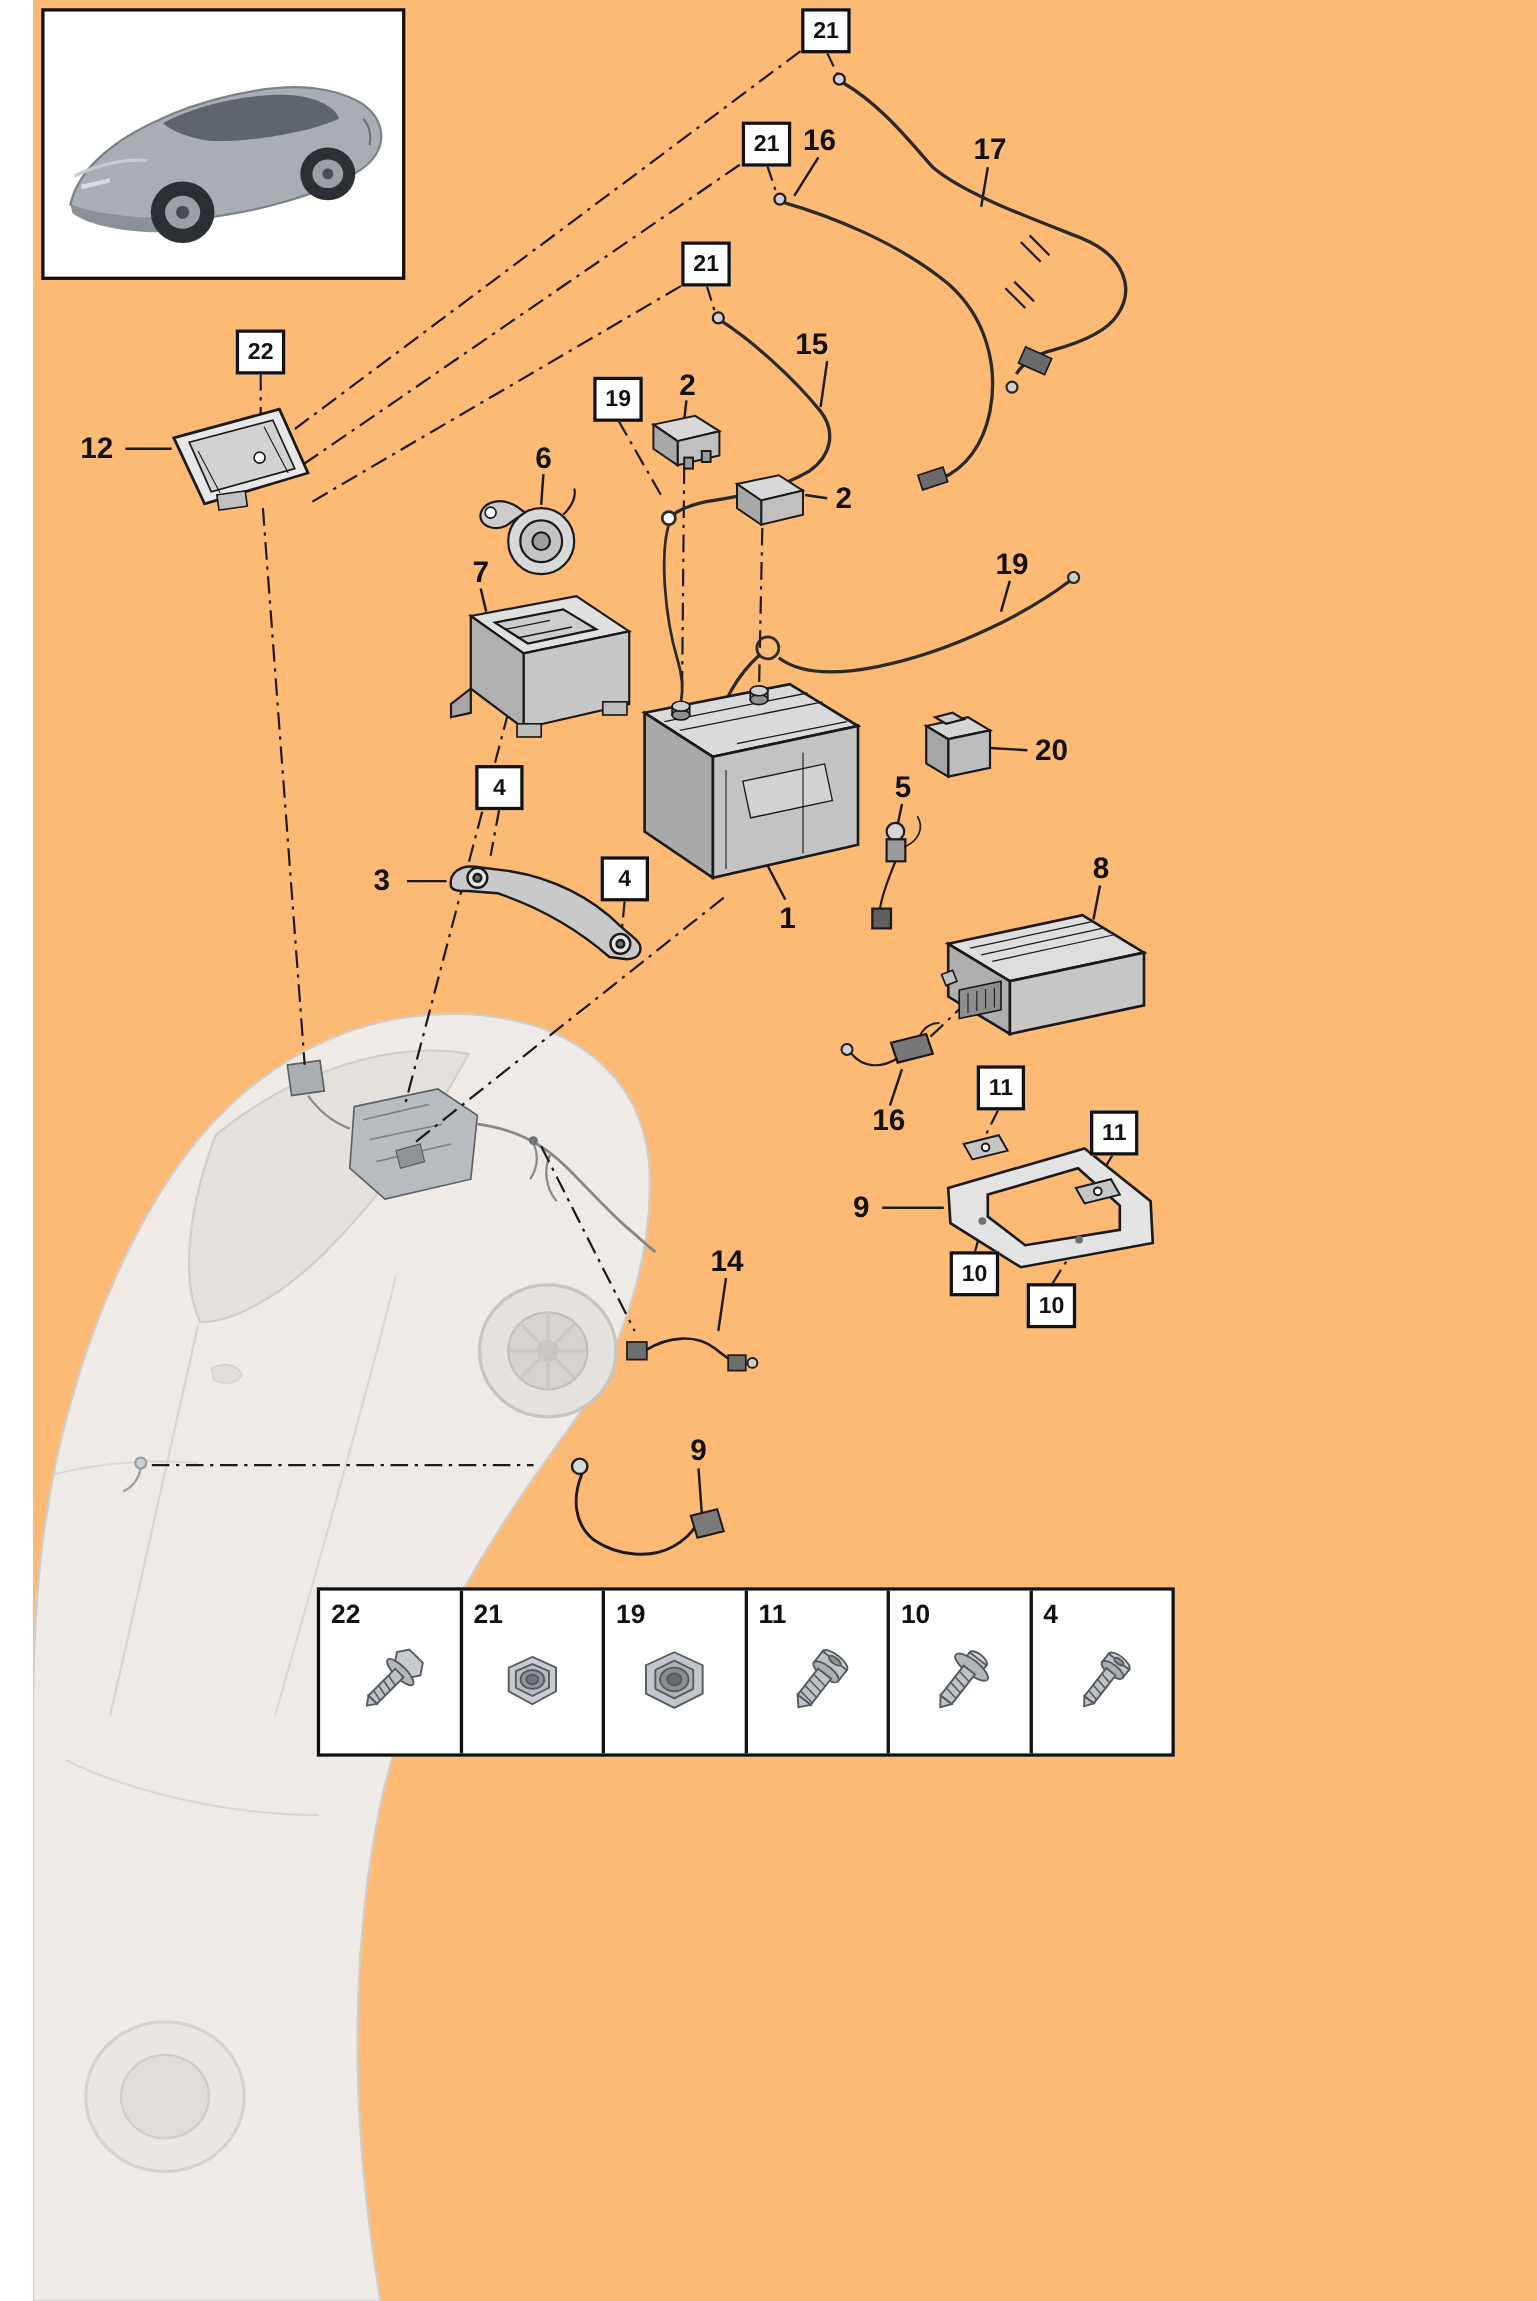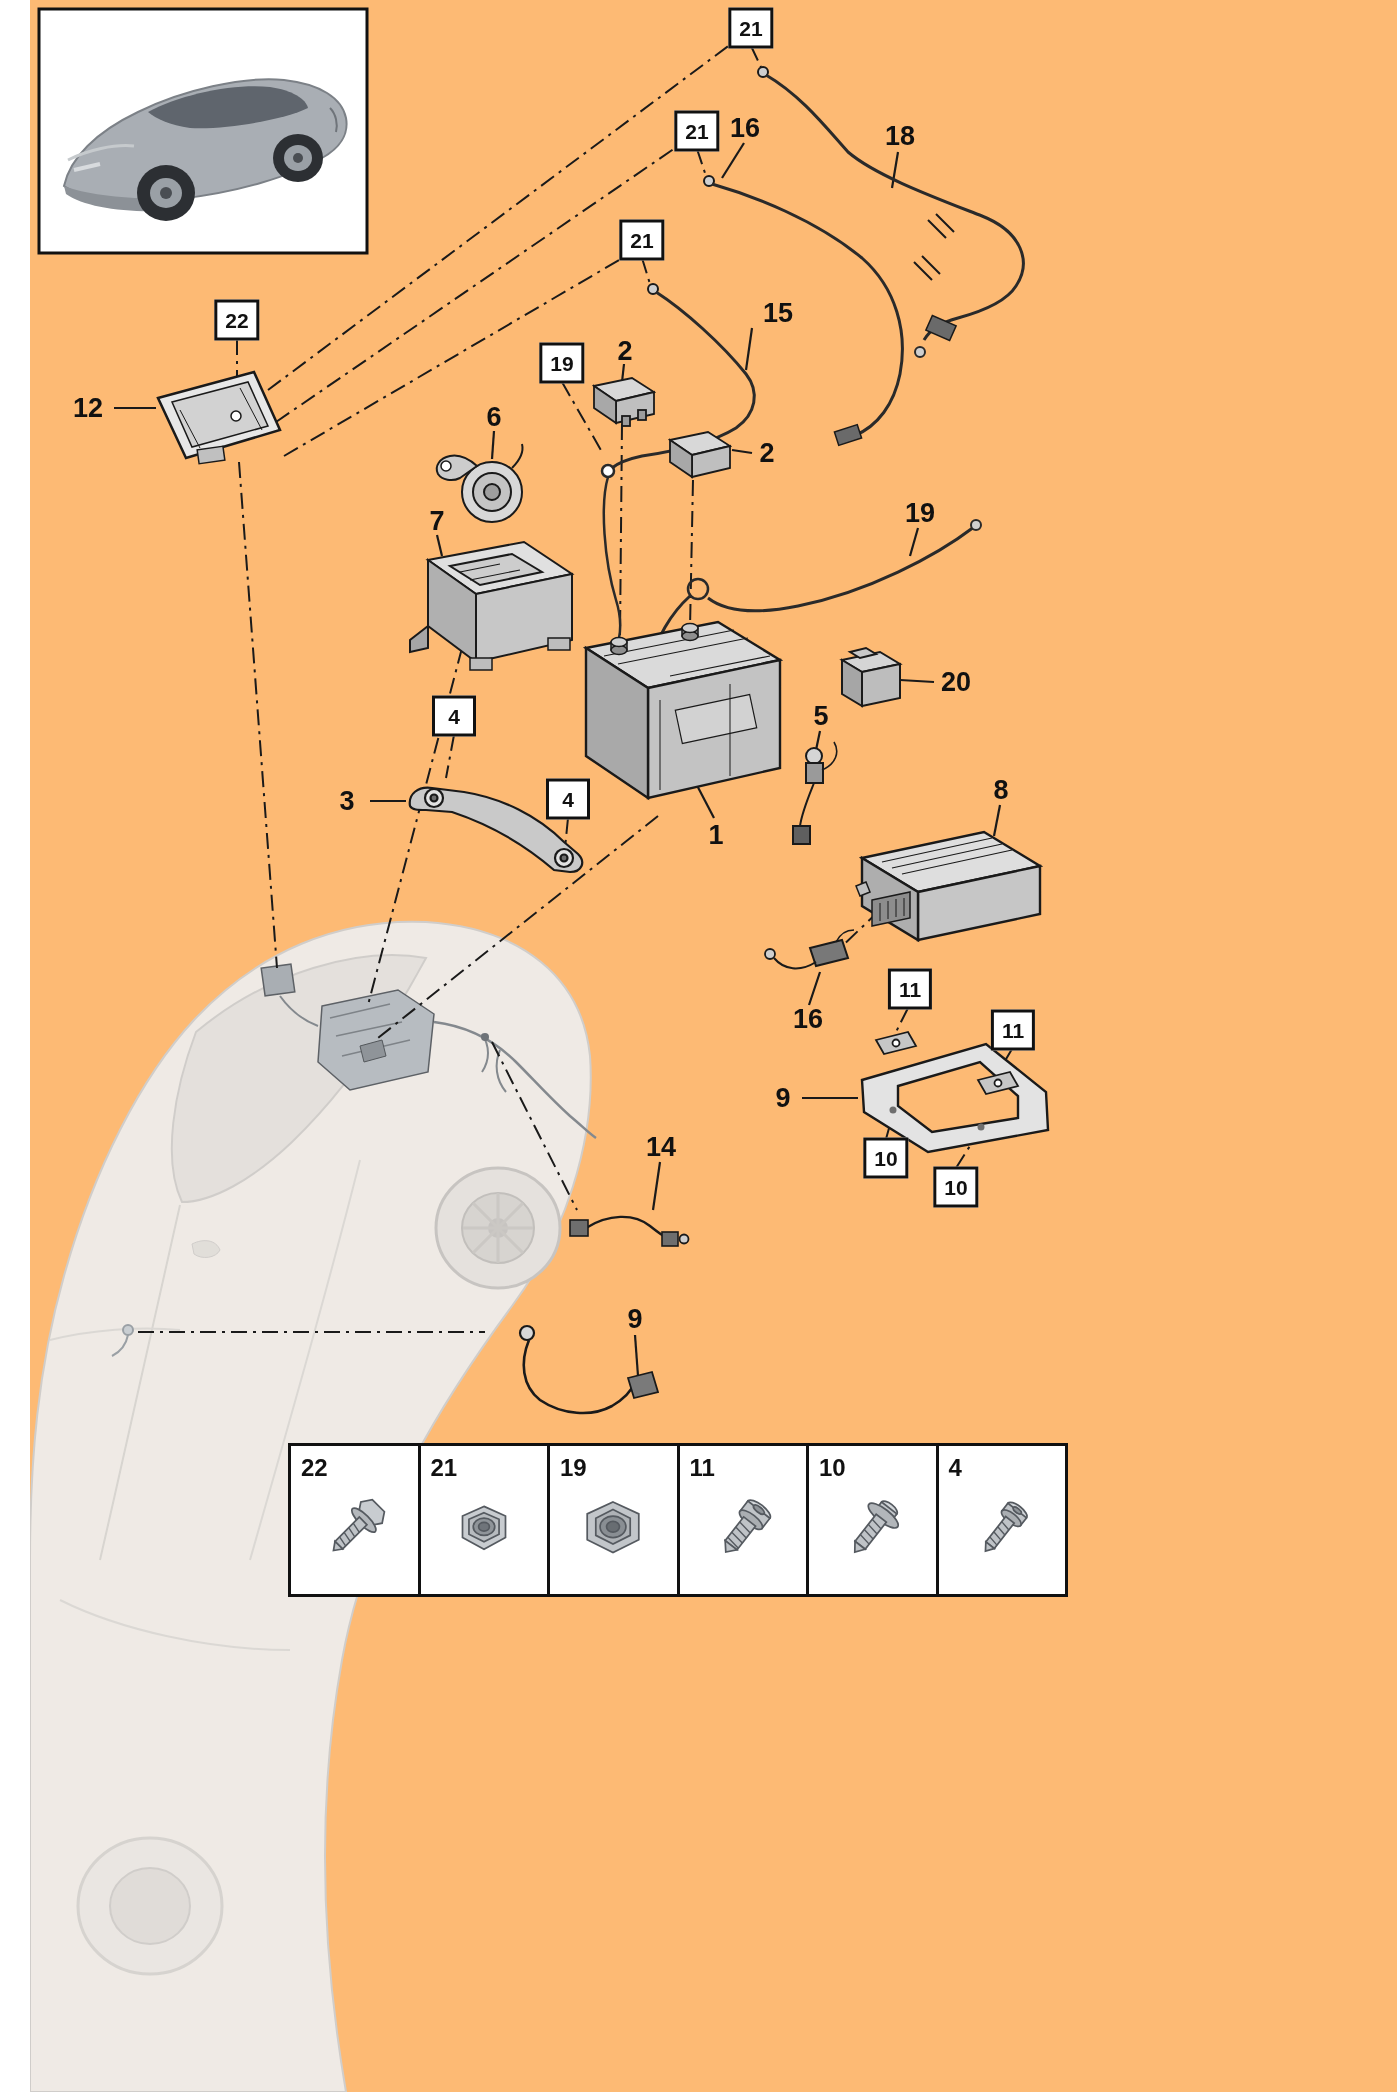--- a/index.html
+++ b/index.html
@@ -296,22 +296,22 @@
 <div class="co-box" style="left:532px;top:363px">19</div>
 <div class="co-box" style="left:424px;top:716px">4</div>
 <div class="co-box" style="left:538px;top:799px">4</div>
 <div class="co-box" style="left:880px;top:989px">11</div>
 <div class="co-box" style="left:983px;top:1030px">11</div>
 <div class="co-box" style="left:856px;top:1158px">10</div>
 <div class="co-box" style="left:926px;top:1187px">10</div>
 
 <div class="co-plain" style="left:58px;top:408px">12</div>
 <div class="co-plain" style="left:715px;top:128px">16</div>
-<div class="co-plain" style="left:870px;top:136px">18</div>
-<div class="co-plain" style="left:748px;top:313px">15</div>
+<div class="co-plain" style="left:870px;top:136px">17</div>
+<div class="co-plain" style="left:708px;top:313px">15</div>
 <div class="co-plain" style="left:595px;top:351px">2</div>
 <div class="co-plain" style="left:464px;top:417px">6</div>
 <div class="co-plain" style="left:737px;top:453px">2</div>
 <div class="co-plain" style="left:407px;top:521px">7</div>
 <div class="co-plain" style="left:890px;top:513px">19</div>
 <div class="co-plain" style="left:926px;top:682px">20</div>
 <div class="co-plain" style="left:791px;top:716px">5</div>
 <div class="co-plain" style="left:317px;top:801px">3</div>
 <div class="co-plain" style="left:686px;top:835px">1</div>
 <div class="co-plain" style="left:971px;top:790px">8</div>

